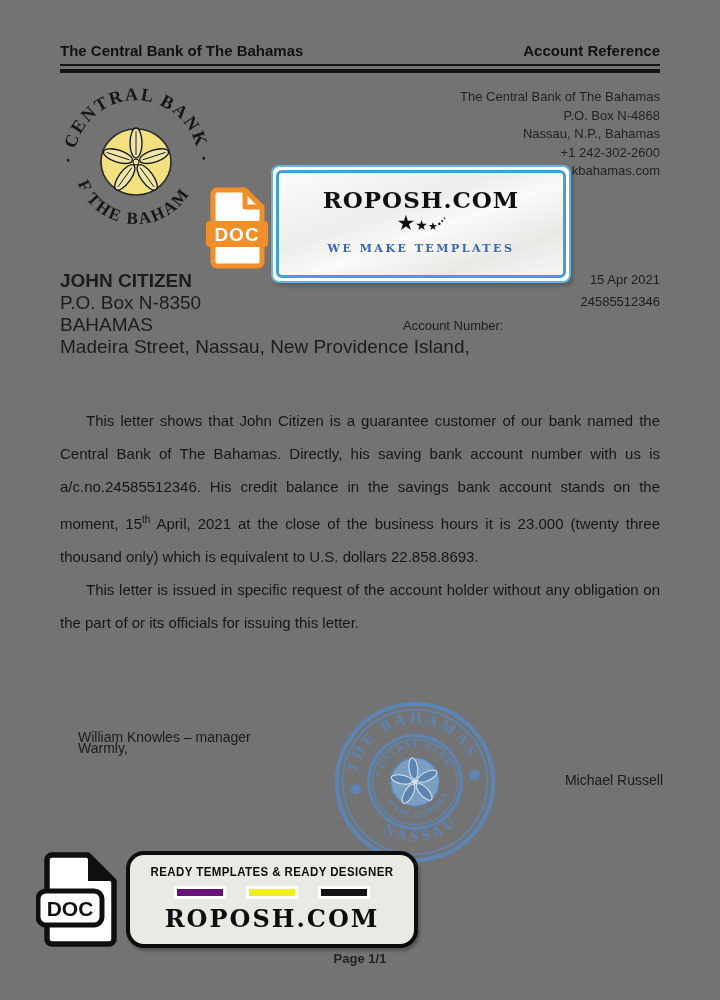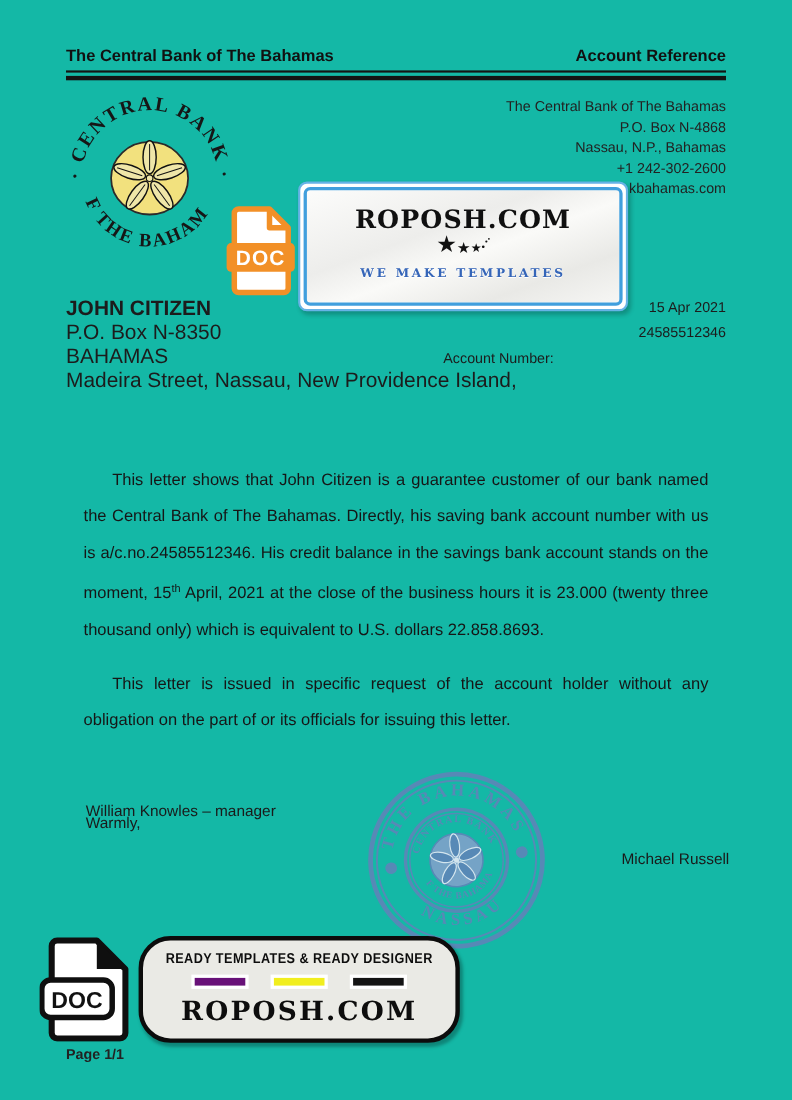--- a/index.html
+++ b/index.html
@@ -1,20 +1,20 @@
 <!DOCTYPE html>
 <html><head>
 <meta charset="utf-8">
 <style>
   html,body { margin:0; padding:0; }
   body {
     width:720px; height:1000px; background:#ffffff;
     font-family:"Liberation Sans", sans-serif; color:#1a1a1a;
   }
-  .page { position:relative; width:720px; height:1000px; overflow:hidden; background:#14b8a6; }
+  .page { position:relative; width:720px; height:1000px; overflow:hidden; background:#737373; }
 
   
   .header { position:absolute; left:60px; top:42px; width:600px; display:flex; justify-content:space-between; font-size:15px; font-weight:700; color:#111; }
   .rule { position:absolute; left:60px; top:64px; width:600px; height:3px; border-top:2px solid #141414; border-bottom:4px solid #141414; }
 
   
   .seal { position:absolute; left:56px; top:82px; width:160px; height:160px; }
   .bank-address { position:absolute; right:60px; top:88px; text-align:right; font-size:13px; line-height:18.5px; color:#222; }
 
   .doc-orange { position:absolute; left:205px; top:187px; width:64px; height:82px; }
@@ -35,42 +35,42 @@
 
   
   .recipient { position:absolute; left:60px; top:270px; font-size:19px; line-height:22px; color:#1c1c1c; }
   .recipient .name { font-weight:600; }
   .meta-date { position:absolute; right:60px; top:272px; font-size:13px; color:#1c1c1c; }
   .meta-label { position:absolute; left:403px; top:294px; font-size:13px; color:#1c1c1c;margin-top:24px; }
   .meta-value { position:absolute; right:60px; top:294px; font-size:13px; color:#1c1c1c; }
 
   
   .body-text { position:absolute; left:60px; top:404px; width:600px; }
-  .body-text p { margin:16px; font-size:15px; line-height:33px; text-align:justify; text-indent:26px; color:#161616; }
+  .body-text p { margin:0; font-size:15px; line-height:33px; text-align:justify; text-indent:26px; color:#161616; }
   .body-text sup { font-size:10px; }
 
   
   .sig-closing { position:absolute; left:78px; top:740px; font-size:14px; }
   .sig-name { position:absolute; left:78px; top:729px; font-size:14px; }
   .sig-right { position:absolute; right:57px; top:772px; font-size:14px; }
   .stamp { position:absolute; left:333px; top:700px; width:164px; height:164px; transform:rotate(-7deg); opacity:.95; }
 
   
   .doc-black { position:absolute; left:36px; top:851px; width:84px; height:96px; }
   .badge { position:absolute; left:126px; top:851px; width:292px; height:97px; box-sizing:border-box;
-    border:4px solid #0c0c0c; border-radius:29px; background:#eaeae5; box-shadow:2px 3px 3px rgba(0,0,0,.28);
+    border:4px solid #0c0c0c; border-radius:18px; background:#eaeae5; box-shadow:2px 3px 3px rgba(0,0,0,.28);
     display:flex; flex-direction:column; align-items:center; }
   .badge-line1 { font-size:11.5px; font-weight:900; letter-spacing:.4px; color:#0d0d0d; margin-top:11px; transform:scaleY(1.12); }
   .badge-bars { display:flex; gap:26px; margin-top:11px; }
   .badge-bars span { display:block; width:46px; height:7px; box-shadow:0 0 0 3px #ffffff; }
   .bar-purple { background:#681178; }
   .bar-yellow { background:#f1ee1e; }
   .bar-black  { background:#141414; }
   .badge-brand { font-family:"DejaVu Serif", serif; font-weight:900; font-size:24px; letter-spacing:2px; color:#0d0d0d; margin-top:8px; }
-  .page-num { position:absolute; left:60px; top:951px; width:600px; text-align:left; font-size:13px; font-weight:700; color:#222; }
+  .page-num { position:absolute; left:60px; top:951px; width:600px; text-align:center; font-size:13px; font-weight:700; color:#222; }
 </style>
 </head>
 <body>
 
 <div class="page">
 
   <div class="header">
     <span>The Central Bank of The Bahamas</span>
     <span>Account Reference</span>
   </div>

